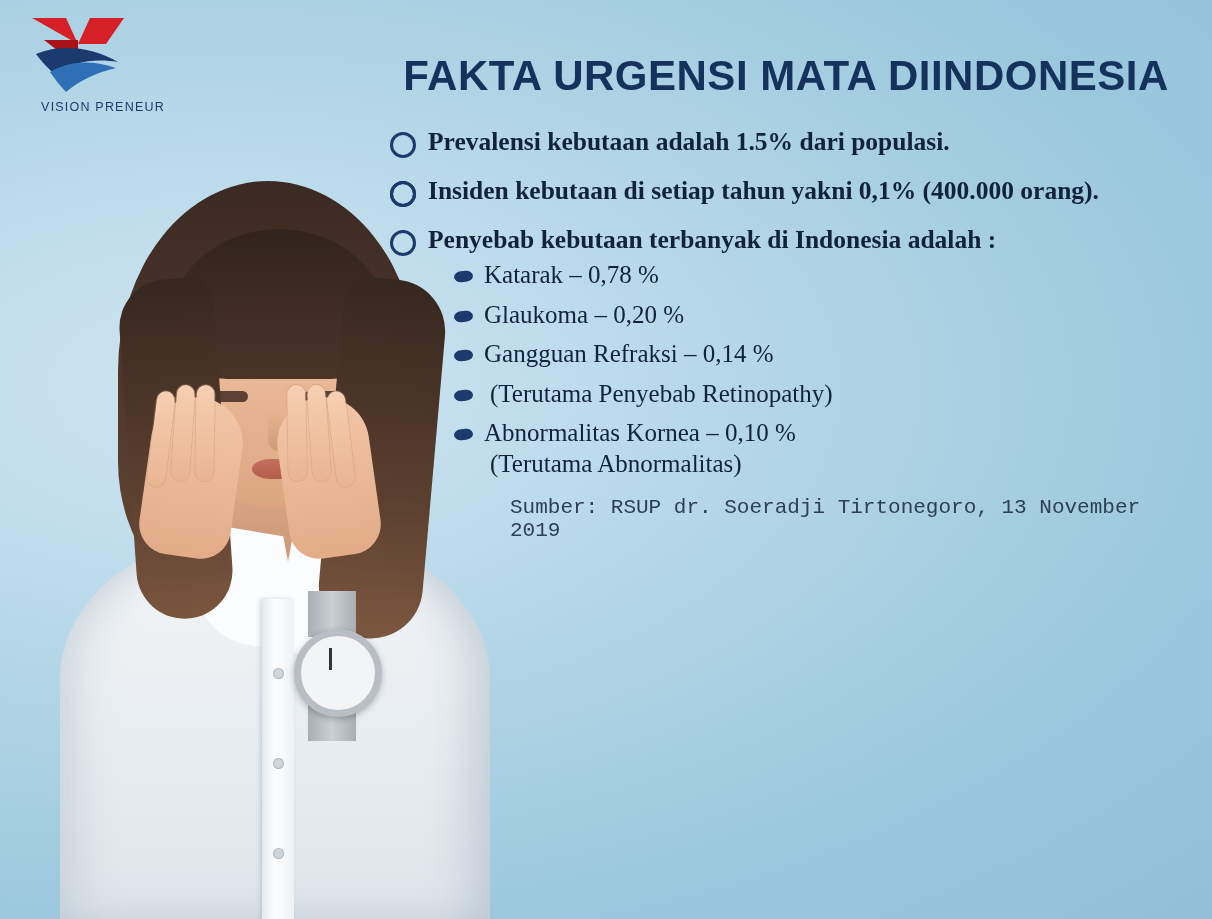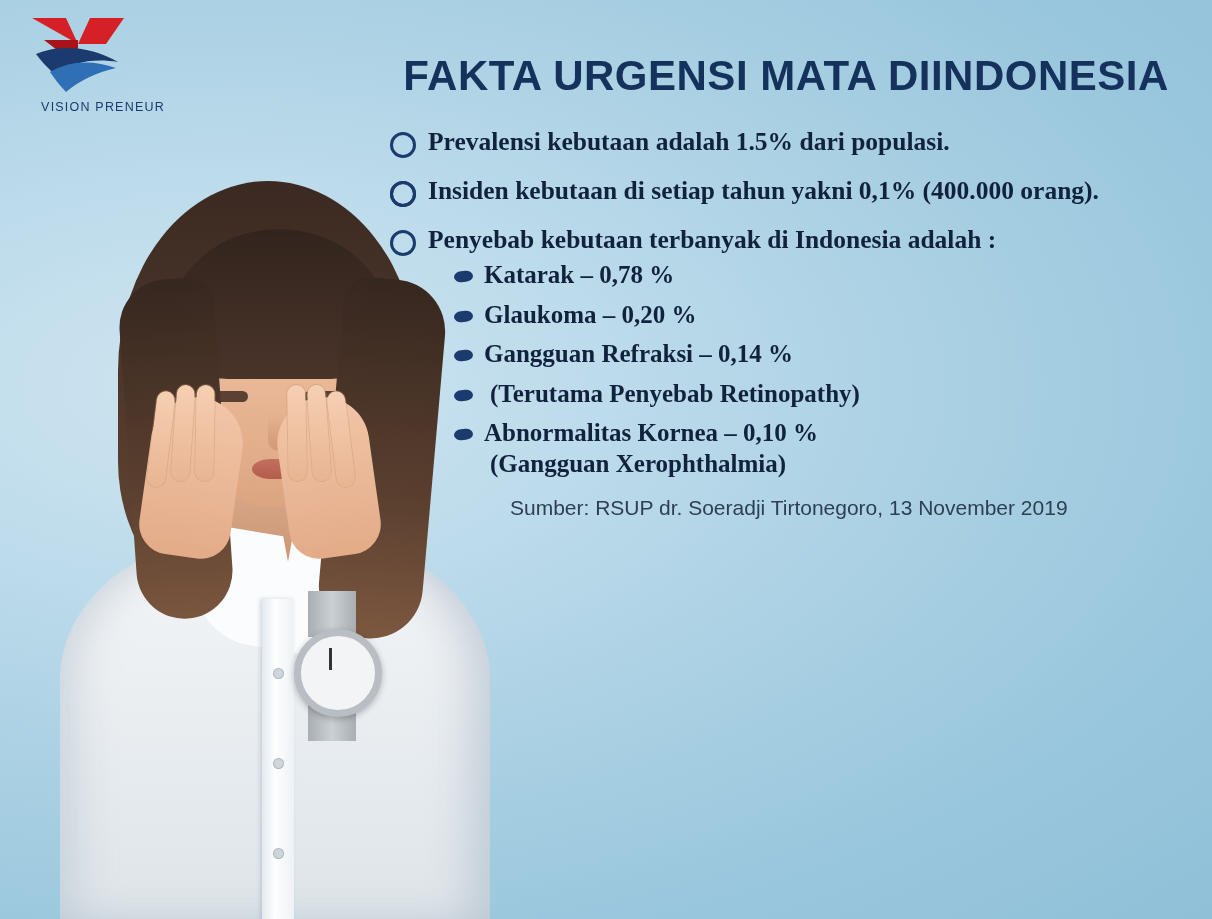--- a/index.html
+++ b/index.html
@@ -248,42 +248,42 @@
     border: 3.5px solid #1b3b6f;
     border-radius: 50%;
     background: transparent;
   }
   .sublist { margin: 4px 0 0 0; padding: 0; list-style: none; }
   .sub {
     position: relative;
     padding-left: 56px;
     margin-bottom: 9px;
     font-family: "Liberation Serif", serif;
-    font-weight: bold;
+    font-weight: normal;
     font-size: 25px;
     line-height: 1.22;
     color: #11223d;
   }
   .bullet-dash {
     position: absolute;
     left: 26px;
     top: 11px;
     width: 19px;
     height: 11px;
     background: #1b3b6f;
     border-radius: 8px 8px 8px 8px / 6px 6px 6px 6px;
     transform: rotate(-4deg);
   }
   .sub-note {
     display: block;
     padding-left: 6px;
   }
   .source {
     padding-left: 130px;
-    font-family: Liberation Sans, sans-serif;
+    font-family: Liberation Mono, monospace;
     font-size: 21px;
     color: #2d3f52;
   }
 </style>
 </head>
 <body>
 
 <div class="poster">
 
   <div class="logo">
@@ -360,21 +360,21 @@
             <span class="bullet-dash"></span>
             <span>Gangguan Refraksi – 0,14 %</span>
           </li>
           <li class="sub">
             <span class="bullet-dash"></span>
             <span class="sub-note">(Terutama Penyebab Retinopathy)</span>
           </li>
           <li class="sub">
             <span class="bullet-dash"></span>
             <span>Abnormalitas Kornea – 0,10 %</span>
-            <span class="sub-note">(Gangguan Xerophthalmia)</span>
+            <span class="sub-note">(Terutama Abnormalitas)</span>
           </li>
         </ul>
       </li>
     </ul>
 
     <div class="source">Sumber: RSUP dr. Soeradji Tirtonegoro, 13 November 2019</div>
   </div>
 </div>
 
 </body></html>

